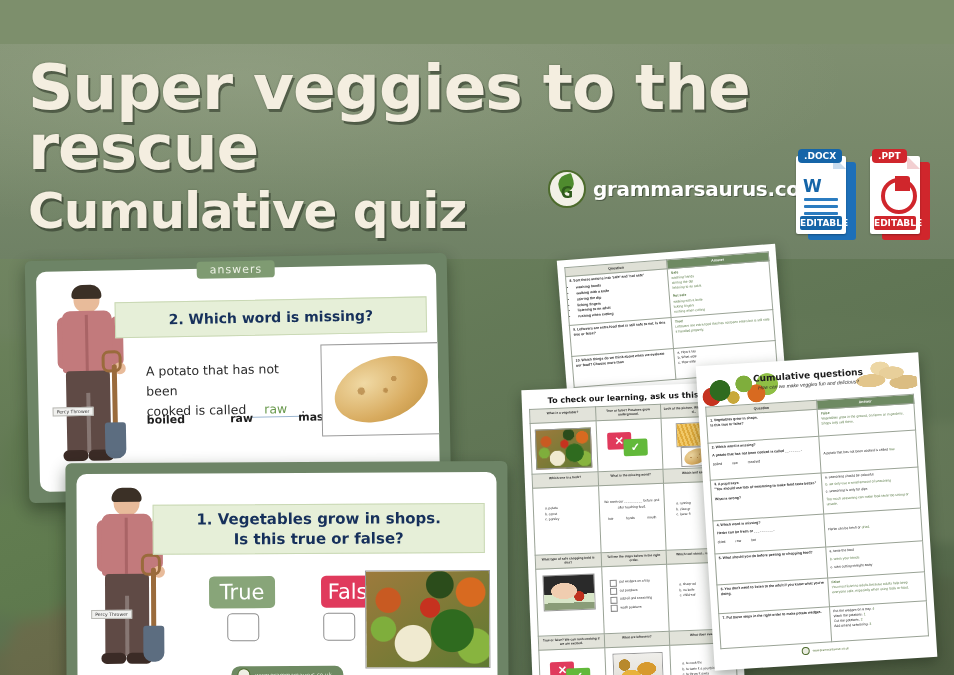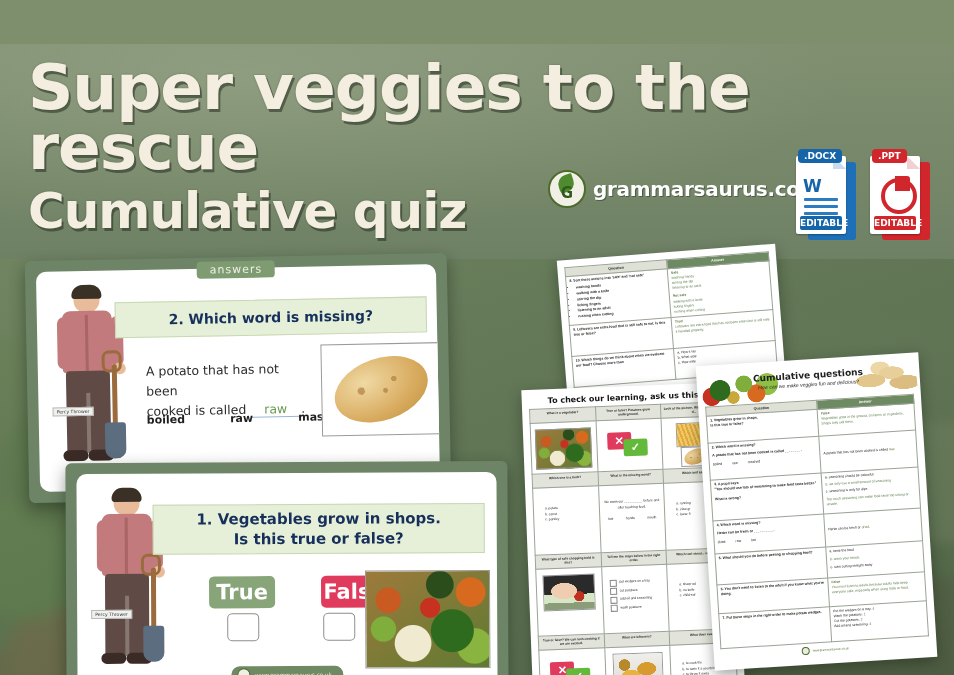--- a/index.html
+++ b/index.html
@@ -178,21 +178,21 @@
       radial-gradient(circle at 52% 38%, #c6321f 0 11%, transparent 12%),
       radial-gradient(circle at 18% 30%, #c85a22 0 10%, transparent 11%),
       radial-gradient(circle at 85% 22%, #d86a20 0 11%, transparent 12%),
       radial-gradient(circle at 60% 14%, #2b4c1b 0 12%, transparent 13%),
       radial-gradient(circle at 14% 60%, #7fae3c 0 10%, transparent 11%),
       radial-gradient(circle at 88% 78%, #88b43f 0 13%, transparent 14%),
       linear-gradient(145deg,#9d7a3c,#5f7a32);}
 
   .tfrow{position:absolute;left:132px;top:103px;display:flex;gap:46px;}
   .tfbtn{width:66px;height:32px;border-radius:5px;display:flex;align-items:center;justify-content:center;
-    color:#fff;font-weight:bold;font-size:21px;font-family:"DejaVu Sans",sans-serif;}
+    color:#fff;font-weight:normal;font-size:21px;font-family:"DejaVu Sans",sans-serif;}
   .tf-true{background:#88a579;}
   .tf-false{background:#e03a5c;}
   .boxrow{position:absolute;left:132px;top:140px;display:flex;gap:46px;}
   .cbx{width:30px;height:26px;border:1.5px solid #8d8d8d;border-radius:5px;background:#fff;
     margin-left:18px;}
   .site-foot{
     position:absolute;left:50%;transform:translateX(-50%);bottom:3px;
     background:#6e8a62;border-radius:9px;padding:2px 12px 2px 6px;display:flex;align-items:center;gap:5px;
   }
   .site-foot .dot{width:11px;height:11px;border-radius:50%;background:#eef0e4;border:1px solid #4d6b2c;}

